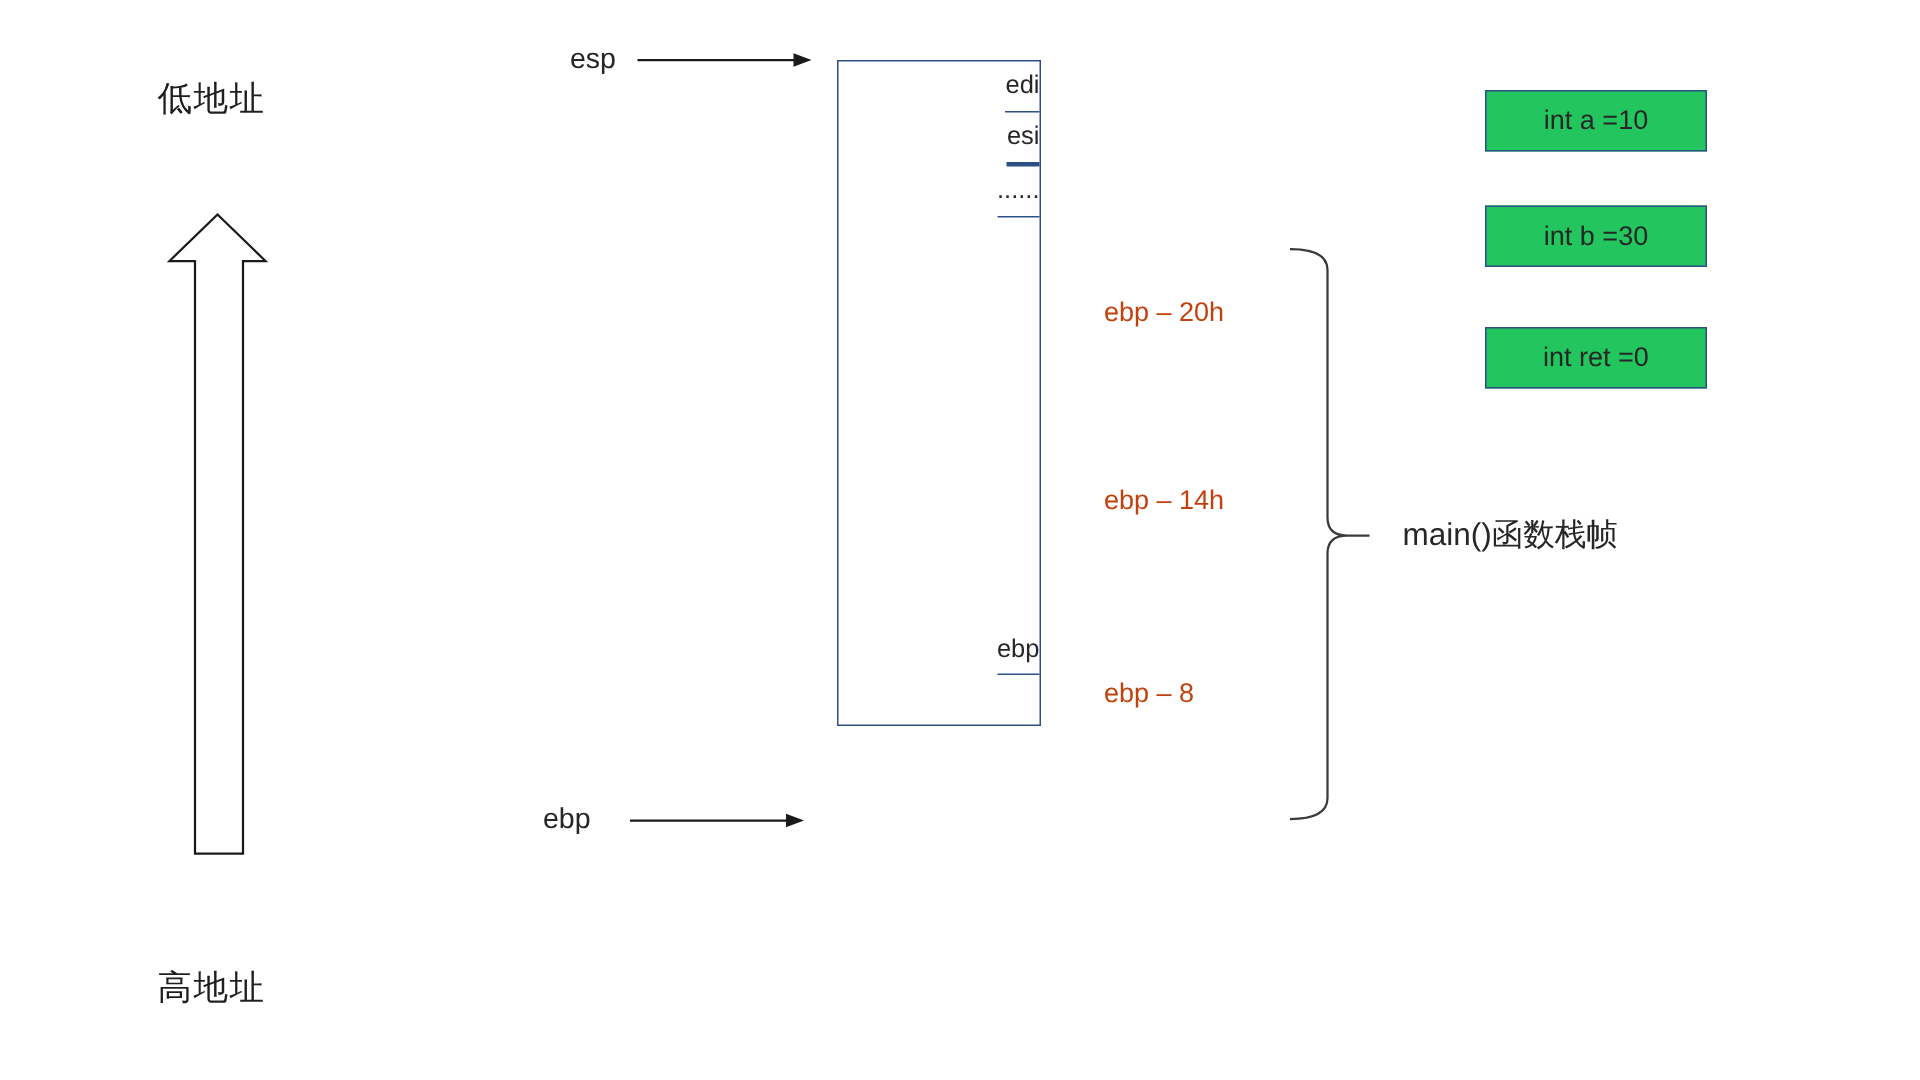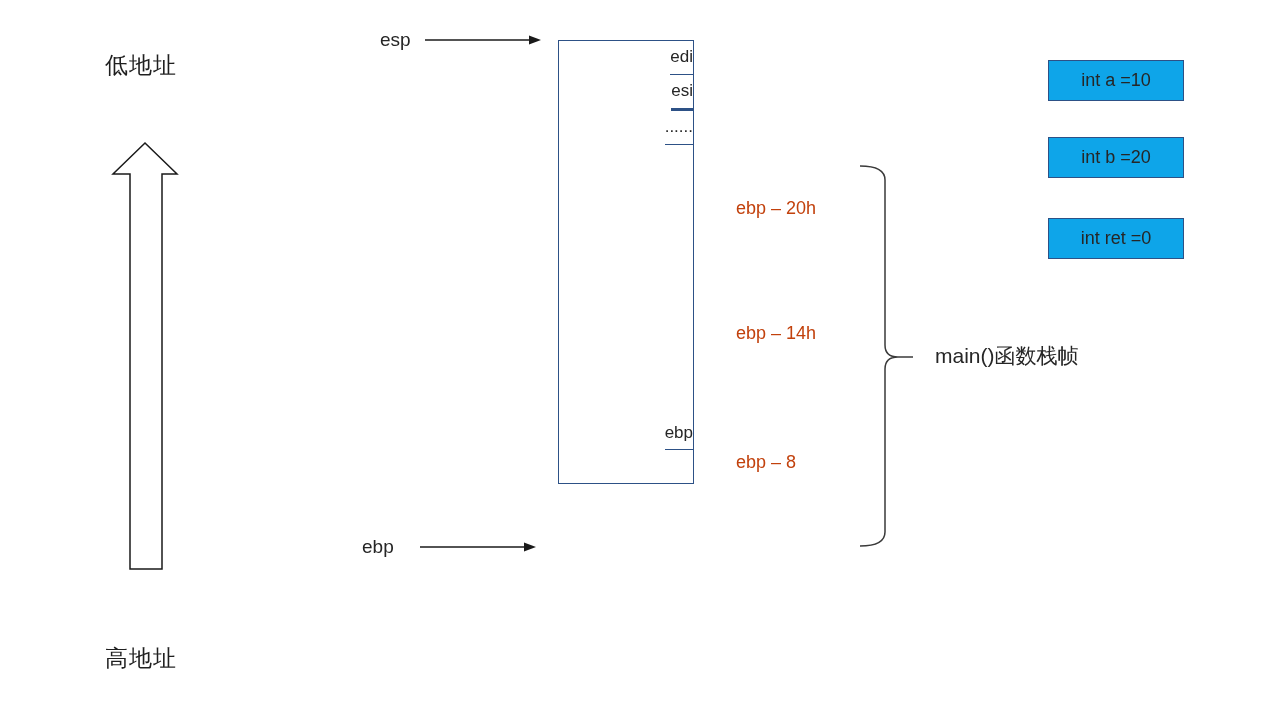--- a/index.html
+++ b/index.html
@@ -62,31 +62,31 @@
     white-space: nowrap;
   }
 
   .frame-label {
     font-size: 21px;
     color: #262626;
     white-space: nowrap;
   }
 
   .var-box {
-    left: 1048px;
-    width: 136px;
+    left: 990px;
+    width: 148px;
     height: 41px;
     border: 1.5px solid #2d5186;
     box-sizing: border-box;
     display: flex;
     align-items: center;
     justify-content: center;
     font-size: 18px;
     color: #262626;
-    background: #0ea5e9;
+    background: #22c55e;
   }
 
   svg { display: block; }
 </style>
 </head>
 <body>
 
 <div id="canvas">
 
   <div class="abs addr-label" style="left:105px; top:50px;">低地址</div>
@@ -129,16 +129,16 @@
   <div class="abs offset-label" style="left:736px; top:452px;">ebp – 8</div>
 
   <svg class="abs" style="left:855px; top:160px;" width="65" height="392">
     <path d="M 5 6 Q 30 6 30 20 L 30 185 Q 30 197 43 197 Q 30 197 30 209 L 30 372 Q 30 386 5 386" fill="none" stroke="#3a3a3a" stroke-width="1.5"></path>
     <line x1="43" y1="197" x2="58" y2="197" stroke="#3a3a3a" stroke-width="1.5"></line>
   </svg>
 
   <div class="abs frame-label" style="left:935px; top:342px;">main()函数栈帧</div>
 
   <div class="abs var-box" style="top:60px;">int a =10</div>
-  <div class="abs var-box" style="top:137px;">int b =20</div>
+  <div class="abs var-box" style="top:137px;">int b =30</div>
   <div class="abs var-box" style="top:218px;">int ret =0</div>
 
 </div>
 
 </body></html>

